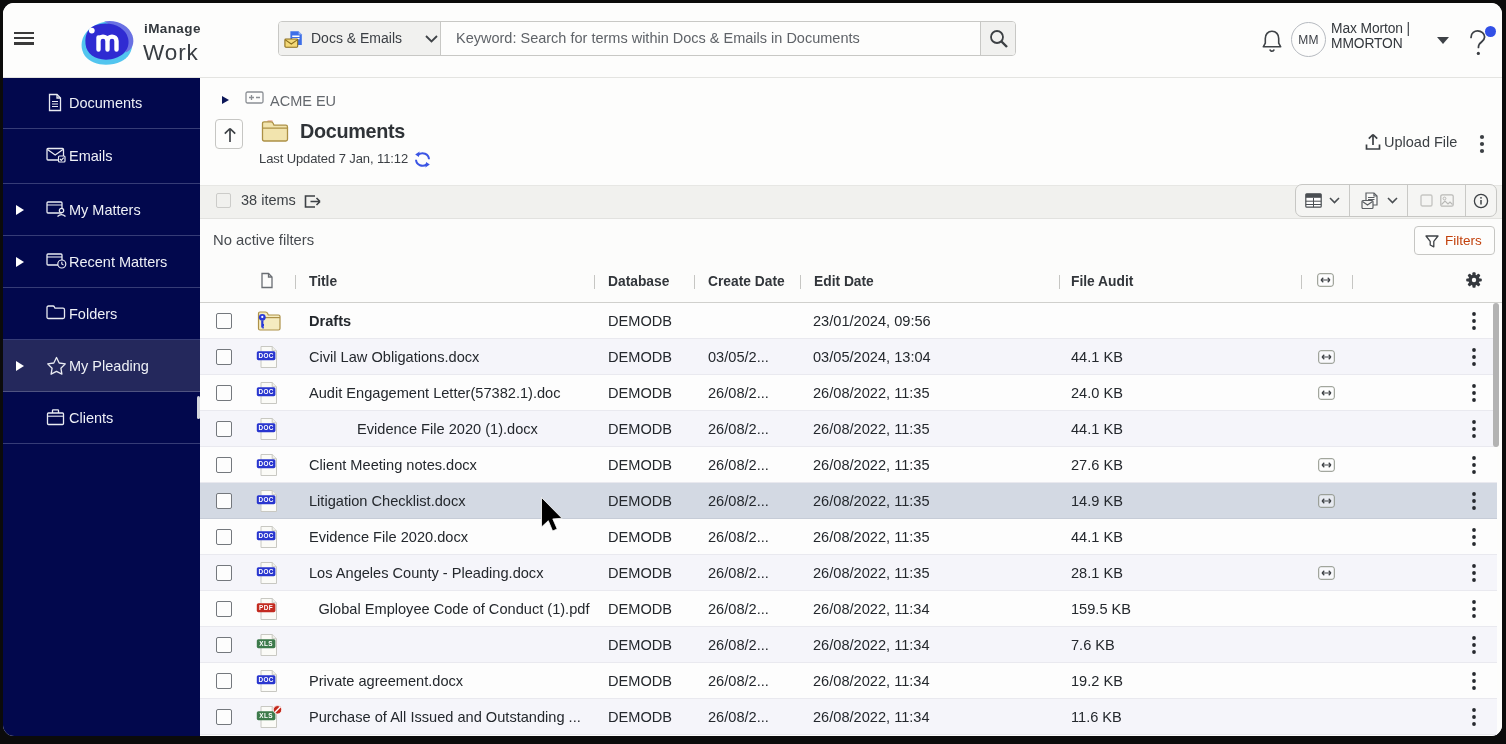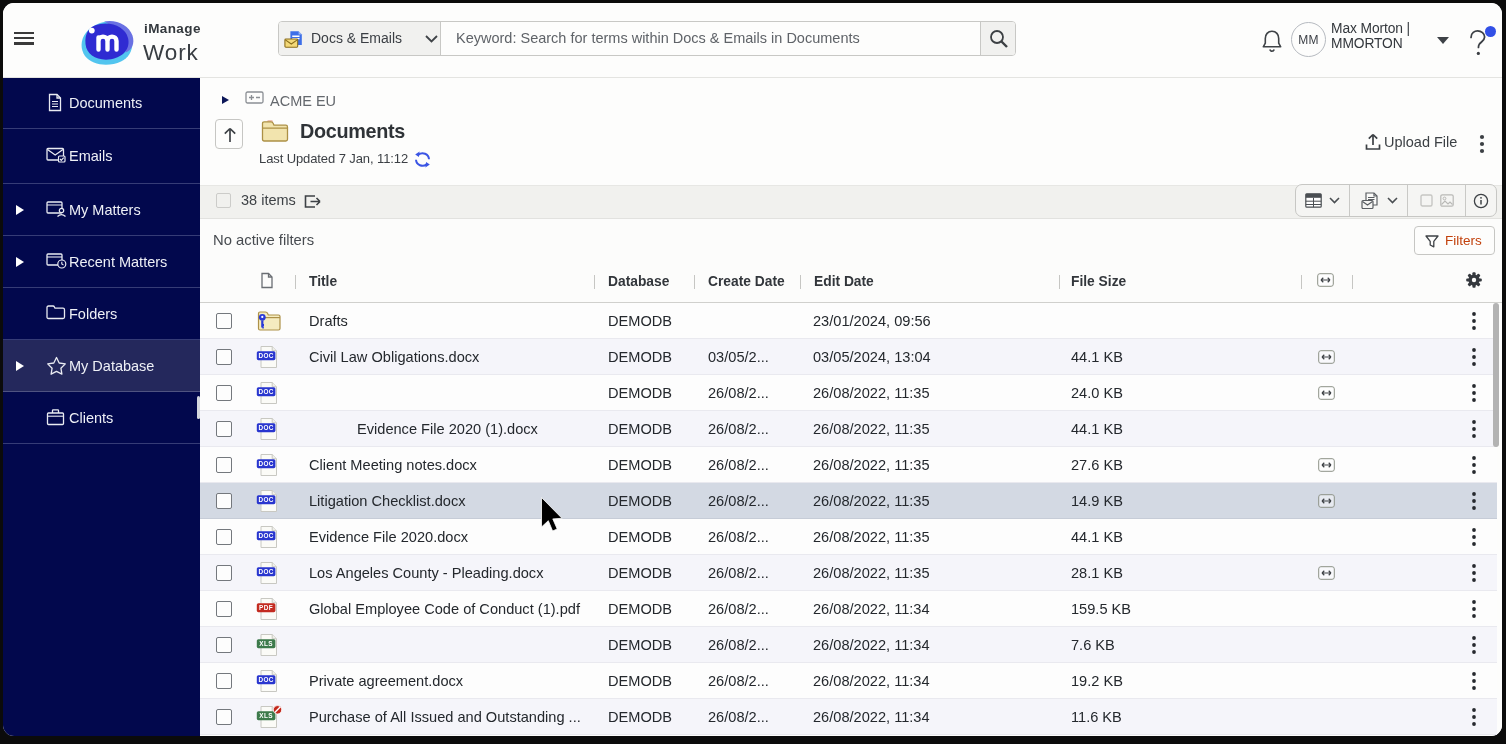--- a/index.html
+++ b/index.html
@@ -168,21 +168,21 @@
   <span class="sic"><svg width="20" height="16" viewBox="0 0 20 16">
             <path d="M1 3.5 Q1 2 2.5 2 L7 2 Q8 2 8.4 2.9 L9 4.2 L17 4.2 Q18.5 4.2 18.5 5.7 L18.5 13 Q18.5 14.5 17 14.5 L2.5 14.5 Q1 14.5 1 13 Z" fill="none" stroke="#e9ebf2" stroke-width="1.3"></path>
           </svg></span>
         <span class="slb">Folders</span>
 </div>
 <div class="sitem sel" style="top:262px;height:52px;">
   <span class="stri"></span>
         <span class="sic"><svg width="21" height="20" viewBox="0 0 21 20">
             <path d="M10.5 1.5 L13.2 7 L19.3 7.9 L14.9 12.2 L15.9 18.2 L10.5 15.4 L5.1 18.2 L6.1 12.2 L1.7 7.9 L7.8 7 Z" fill="none" stroke="#e9ebf2" stroke-width="1.3" stroke-linejoin="round"></path>
           </svg></span>
-        <span class="slb">My Database</span>
+        <span class="slb">My Pleading</span>
 </div>
 <div class="sitem" style="top:314px;height:52px;">
   <span class="sic"><svg width="19" height="18" viewBox="0 0 19 18">
             <rect x="1.5" y="5" width="16" height="11.5" rx="1" fill="none" stroke="#e9ebf2" stroke-width="1.3"></rect>
             <path d="M6.5 5 V2.5 Q6.5 1.8 7.2 1.8 L11.8 1.8 Q12.5 1.8 12.5 2.5 V5" fill="none" stroke="#e9ebf2" stroke-width="1.3"></path>
             <path d="M1.5 8.2 H17.5" stroke="#e9ebf2" stroke-width="1.1"></path>
           </svg></span>
         <span class="slb">Clients</span>
 </div>
     <div class="sscroll"></div>
@@ -293,21 +293,21 @@
         </svg>
       <div class="sep" style="left:95px;"></div>
       <div class="lb" style="left:109px;">Title</div>
       <div class="sep" style="left:394px;"></div>
       <div class="lb" style="left:408px;">Database</div>
       <div class="sep" style="left:494px;"></div>
       <div class="lb" style="left:508px;">Create Date</div>
       <div class="sep" style="left:600px;"></div>
       <div class="lb" style="left:614px;">Edit Date</div>
       <div class="sep" style="left:859px;"></div>
-      <div class="lb" style="left:871px;">File Size</div>
+      <div class="lb" style="left:871px;">File Audit</div>
       <div class="sep" style="left:1101px;"></div>
       <div class="abs" style="left:1117px;top:13px;"><svg width="17" height="14" viewBox="0 0 17 14">
             <rect x="0.7" y="0.7" width="15.6" height="12.6" rx="2.2" fill="rgba(255,255,255,0.45)" stroke="#8d9287" stroke-width="1"></rect>
             <path d="M4 7 H13 M4 7 L6.3 4.8 M4 7 L6.3 9.2 M13 7 L10.7 4.8 M13 7 L10.7 9.2" stroke="#3e4246" stroke-width="1.2" fill="none"></path>
           </svg></div>
       <div class="sep" style="left:1152px;"></div>
       <svg class="abs" style="left:1265px;top:11px;" width="18" height="18" viewBox="0 0 18 18">
         <g fill="#35393e">
             <circle cx="9" cy="9" r="5.6"></circle>
         <g>
@@ -329,21 +329,21 @@
   <div class="rowwrap">
 <div class="row rw" style="top:300px;">
   <span class="cb"></span>
   <div class="ficon"><svg width="26" height="24" viewBox="0 0 26 24">
             <path d="M2.5 4.5 Q2.5 3 4 3 L9.5 3 Q11 3 11.5 4.2 L12.3 6 L22.5 6 Q24 6 24 7.5 L24 19.5 Q24 21 22.5 21 L4 21 Q2.5 21 2.5 19.5 Z" fill="#f5ecc0" stroke="#ad9148" stroke-width="1.2"></path>
             <path d="M2.5 8.6 L24 8.6" stroke="#ad9148" stroke-width="1.2" fill="none"></path>
             <circle cx="6.3" cy="8.3" r="3.4" fill="#2b3bd8"></circle>
             <circle cx="6.3" cy="7.9" r="1.1" fill="#fff"></circle>
             <path d="M6.3 11.5 L6.3 18.5 M6.3 16 L8 16 M6.3 18.5 L7.8 18.5" stroke="#2b3bd8" stroke-width="2.2" fill="none"></path>
           </svg></div>
-  <div class="cell tl" style="left:109px;width:290px;">Drafts</div>
+  <div class="cell tl" style="left:109px;width:290px;font-weight:bold;">Drafts</div>
   <div class="cell" style="left:408px;width:95px;">DEMODB</div>
   <div class="cell" style="left:508px;width:100px;"></div>
   <div class="cell" style="left:613px;width:160px;">23/01/2024, 09:56</div>
   <div class="cell" style="left:871px;width:110px;"></div>
 
   <div class="kb"><svg width="6" height="20" viewBox="0 0 6 20">
             <circle cx="3" cy="3" r="1.9" fill="#26292e"></circle>
             <circle cx="3" cy="10" r="1.9" fill="#26292e"></circle>
             <circle cx="3" cy="17" r="1.9" fill="#26292e"></circle>
           </svg></div>
@@ -372,20 +372,21 @@
           </svg></div>
 </div>
 <div class="row rw" style="top:372px;">
   <span class="cb"></span>
   <div class="ficon"><svg width="26" height="24" viewBox="0 0 26 24">
             <path d="M5 1.5 H16.2 L20.5 5.8 V22.5 H5 Z" fill="#fbfbf7" stroke="#c8c8c2" stroke-width="1"></path>
             <path d="M16.2 1.5 V5.8 H20.5" fill="#efefe9" stroke="#c8c8c2" stroke-width="1"></path>
             <rect x="0.8" y="6.2" width="18.6" height="9" rx="1.6" fill="#2936cf"></rect>
             <text x="10.1" y="13" font-size="6.4" font-weight="bold" fill="#fff" text-anchor="middle" font-family="Liberation Sans, sans-serif" letter-spacing="0.4">DOC</text>
           </svg></div>
+  <div class="cell tl" style="left:109px;width:290px;">Audit Engagement Letter(57382.1).doc</div>
   <div class="cell" style="left:408px;width:95px;">DEMODB</div>
   <div class="cell" style="left:508px;width:100px;">26/08/2...</div>
   <div class="cell" style="left:613px;width:160px;">26/08/2022, 11:35</div>
   <div class="cell" style="left:871px;width:110px;">24.0 KB</div>
   <div class="cell" style="left:1118px;width:20px;top:11px;"><svg width="17" height="14" viewBox="0 0 17 14">
             <rect x="0.7" y="0.7" width="15.6" height="12.6" rx="2.2" fill="rgba(255,255,255,0.45)" stroke="#8d9287" stroke-width="1"></rect>
             <path d="M4 7 H13 M4 7 L6.3 4.8 M4 7 L6.3 9.2 M13 7 L10.7 4.8 M13 7 L10.7 9.2" stroke="#3e4246" stroke-width="1.2" fill="none"></path>
           </svg></div>
   <div class="kb"><svg width="6" height="20" viewBox="0 0 6 20">
             <circle cx="3" cy="3" r="1.9" fill="#26292e"></circle>
@@ -503,21 +504,21 @@
           </svg></div>
 </div>
 <div class="row rw" style="top:588px;">
   <span class="cb"></span>
   <div class="ficon"><svg width="26" height="24" viewBox="0 0 26 24">
             <path d="M5 1.5 H16.2 L20.5 5.8 V22.5 H5 Z" fill="#fbfbf7" stroke="#c8c8c2" stroke-width="1"></path>
             <path d="M16.2 1.5 V5.8 H20.5" fill="#efefe9" stroke="#c8c8c2" stroke-width="1"></path>
             <rect x="0.8" y="6.2" width="18.6" height="9" rx="1.6" fill="#c32b20"></rect>
             <text x="10.1" y="13" font-size="6.4" font-weight="bold" fill="#fff" text-anchor="middle" font-family="Liberation Sans, sans-serif" letter-spacing="0.4">PDF</text>
           </svg></div>
-  <div class="cell tl" style="left:109px;width:290px;">Global Employee Code of Conduct (1).pdf</div>
+  <div class="cell tl" style="left:109px;width:290px;text-align:center;">Global Employee Code of Conduct (1).pdf</div>
   <div class="cell" style="left:408px;width:95px;">DEMODB</div>
   <div class="cell" style="left:508px;width:100px;">26/08/2...</div>
   <div class="cell" style="left:613px;width:160px;">26/08/2022, 11:34</div>
   <div class="cell" style="left:871px;width:110px;">159.5 KB</div>
 
   <div class="kb"><svg width="6" height="20" viewBox="0 0 6 20">
             <circle cx="3" cy="3" r="1.9" fill="#26292e"></circle>
             <circle cx="3" cy="10" r="1.9" fill="#26292e"></circle>
             <circle cx="3" cy="17" r="1.9" fill="#26292e"></circle>
           </svg></div>

